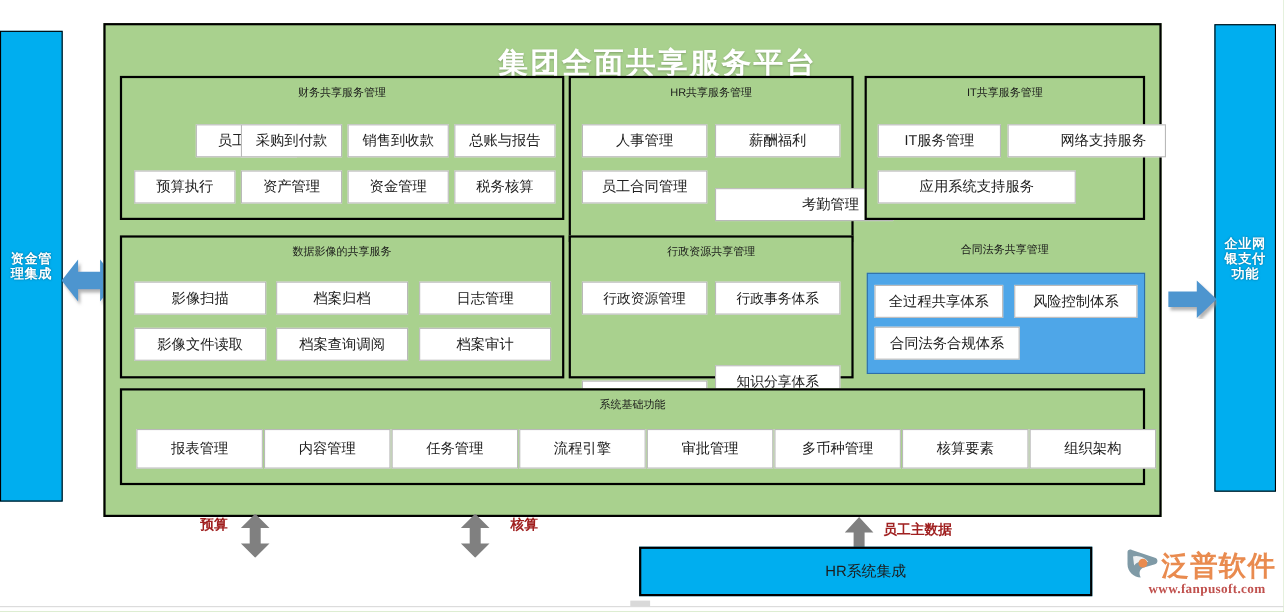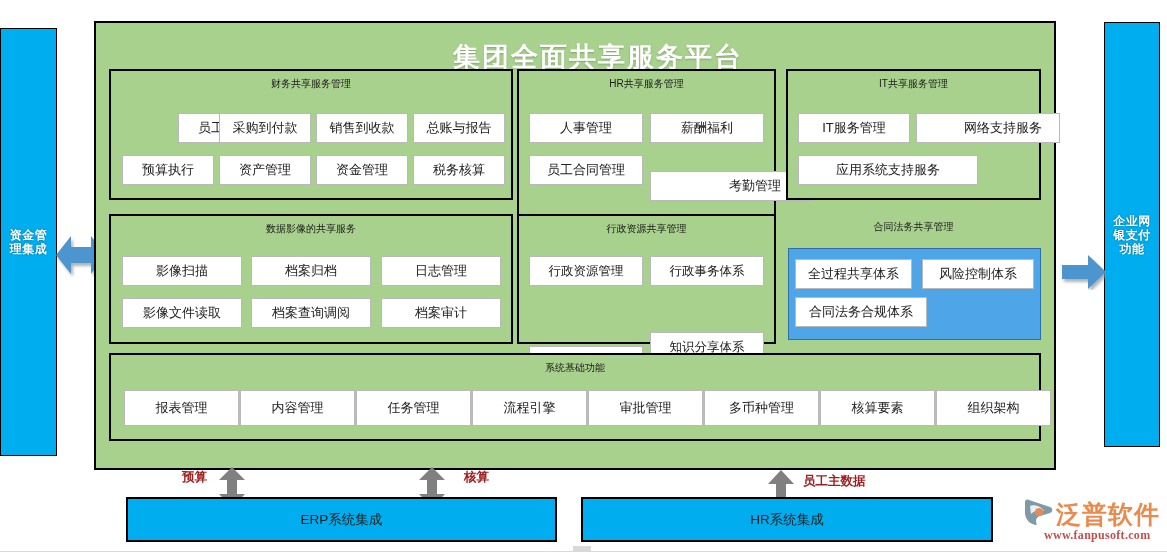--- a/index.html
+++ b/index.html
@@ -203,21 +203,20 @@
   </div>
   <div class="arrow-label" style="left:464px;top:469px;">核算</div>
 
   <div class="abs" style="left:767px;top:470px;width:28px;height:34px;">
     <svg width="28" height="34" viewBox="0 0 28 34">
       <path d="M14,0 L27,14 L19,14 L19,34 L9,34 L9,14 L1,14 Z" fill="#808080"></path>
     </svg>
   </div>
   <div class="arrow-label" style="left:803px;top:473px;">员工主数据</div>
 
-  <div class="abs bottom-box ctr" style="left:126px;top:497px;width:431px;height:45px;">ERP系统集成</div>
 
   <div class="abs bottom-box ctr" style="left:581px;top:497px;width:412px;height:45px;">HR系统集成</div>
 
   <div class="logo" style="left:1022px;top:498px;width:142px;height:50px;">
     <svg width="34" height="32" viewBox="0 0 34 32" style="position:absolute;left:0;top:0;">
       <path d="M3,4 C3,2 5,1 7,2 L28,9 C31,10 31,14 28,15 L18,18 C14,19 13,23 15,27
                C9,27 3,22 3,15 Z" fill="#7f9aa6"></path>
       <path d="M8,8 C12,6 20,9 22,13 C18,12 12,12 9,16 Z" fill="#ffffff" opacity="0.85"></path>
       <circle cx="17" cy="14" r="4" fill="#e98b4f"></circle>
     </svg>

